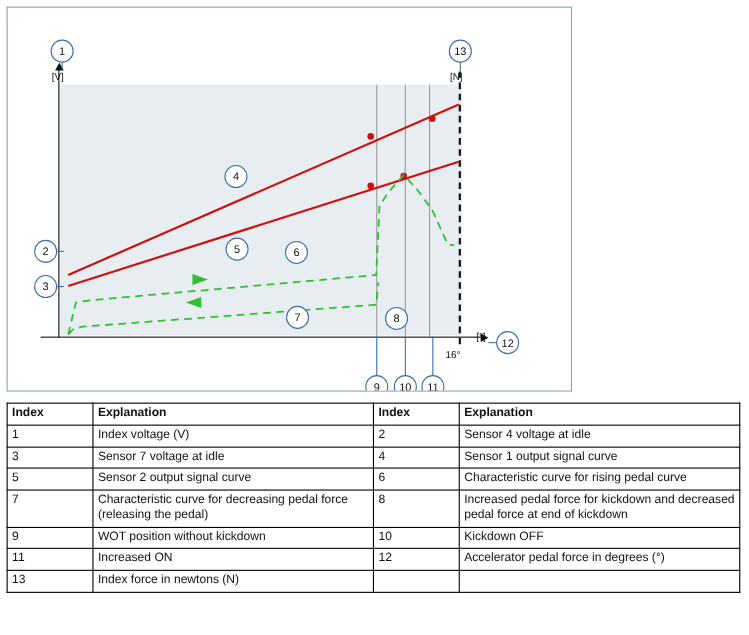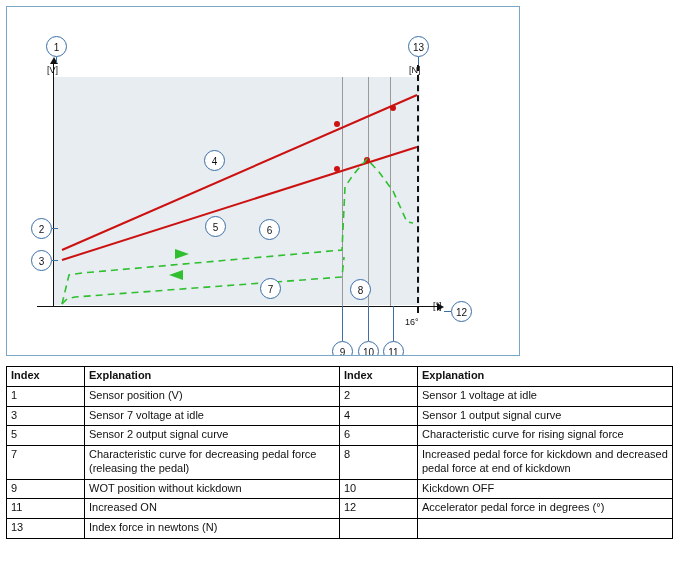--- a/index.html
+++ b/index.html
@@ -281,35 +281,35 @@
       <tr>
         <th>Index</th>
         <th>Explanation</th>
         <th>Index</th>
         <th>Explanation</th>
       </tr>
     </thead>
     <tbody>
       <tr>
         <td>1</td>
-        <td>Sensor position (V)</td>
+        <td>Index voltage (V)</td>
         <td>2</td>
-        <td>Sensor 1 voltage at idle</td>
+        <td>Sensor 4 voltage at idle</td>
       </tr>
       <tr>
         <td>3</td>
         <td>Sensor 7 voltage at idle</td>
         <td>4</td>
         <td>Sensor 1 output signal curve</td>
       </tr>
       <tr>
         <td>5</td>
         <td>Sensor 2 output signal curve</td>
         <td>6</td>
-        <td>Characteristic curve for rising signal force</td>
+        <td>Characteristic curve for rising pedal curve</td>
       </tr>
       <tr>
         <td>7</td>
         <td>Characteristic curve for decreasing pedal force (releasing the pedal)</td>
         <td>8</td>
         <td>Increased pedal force for kickdown and decreased pedal force at end of kickdown</td>
       </tr>
       <tr>
         <td>9</td>
         <td>WOT position without kickdown</td>

